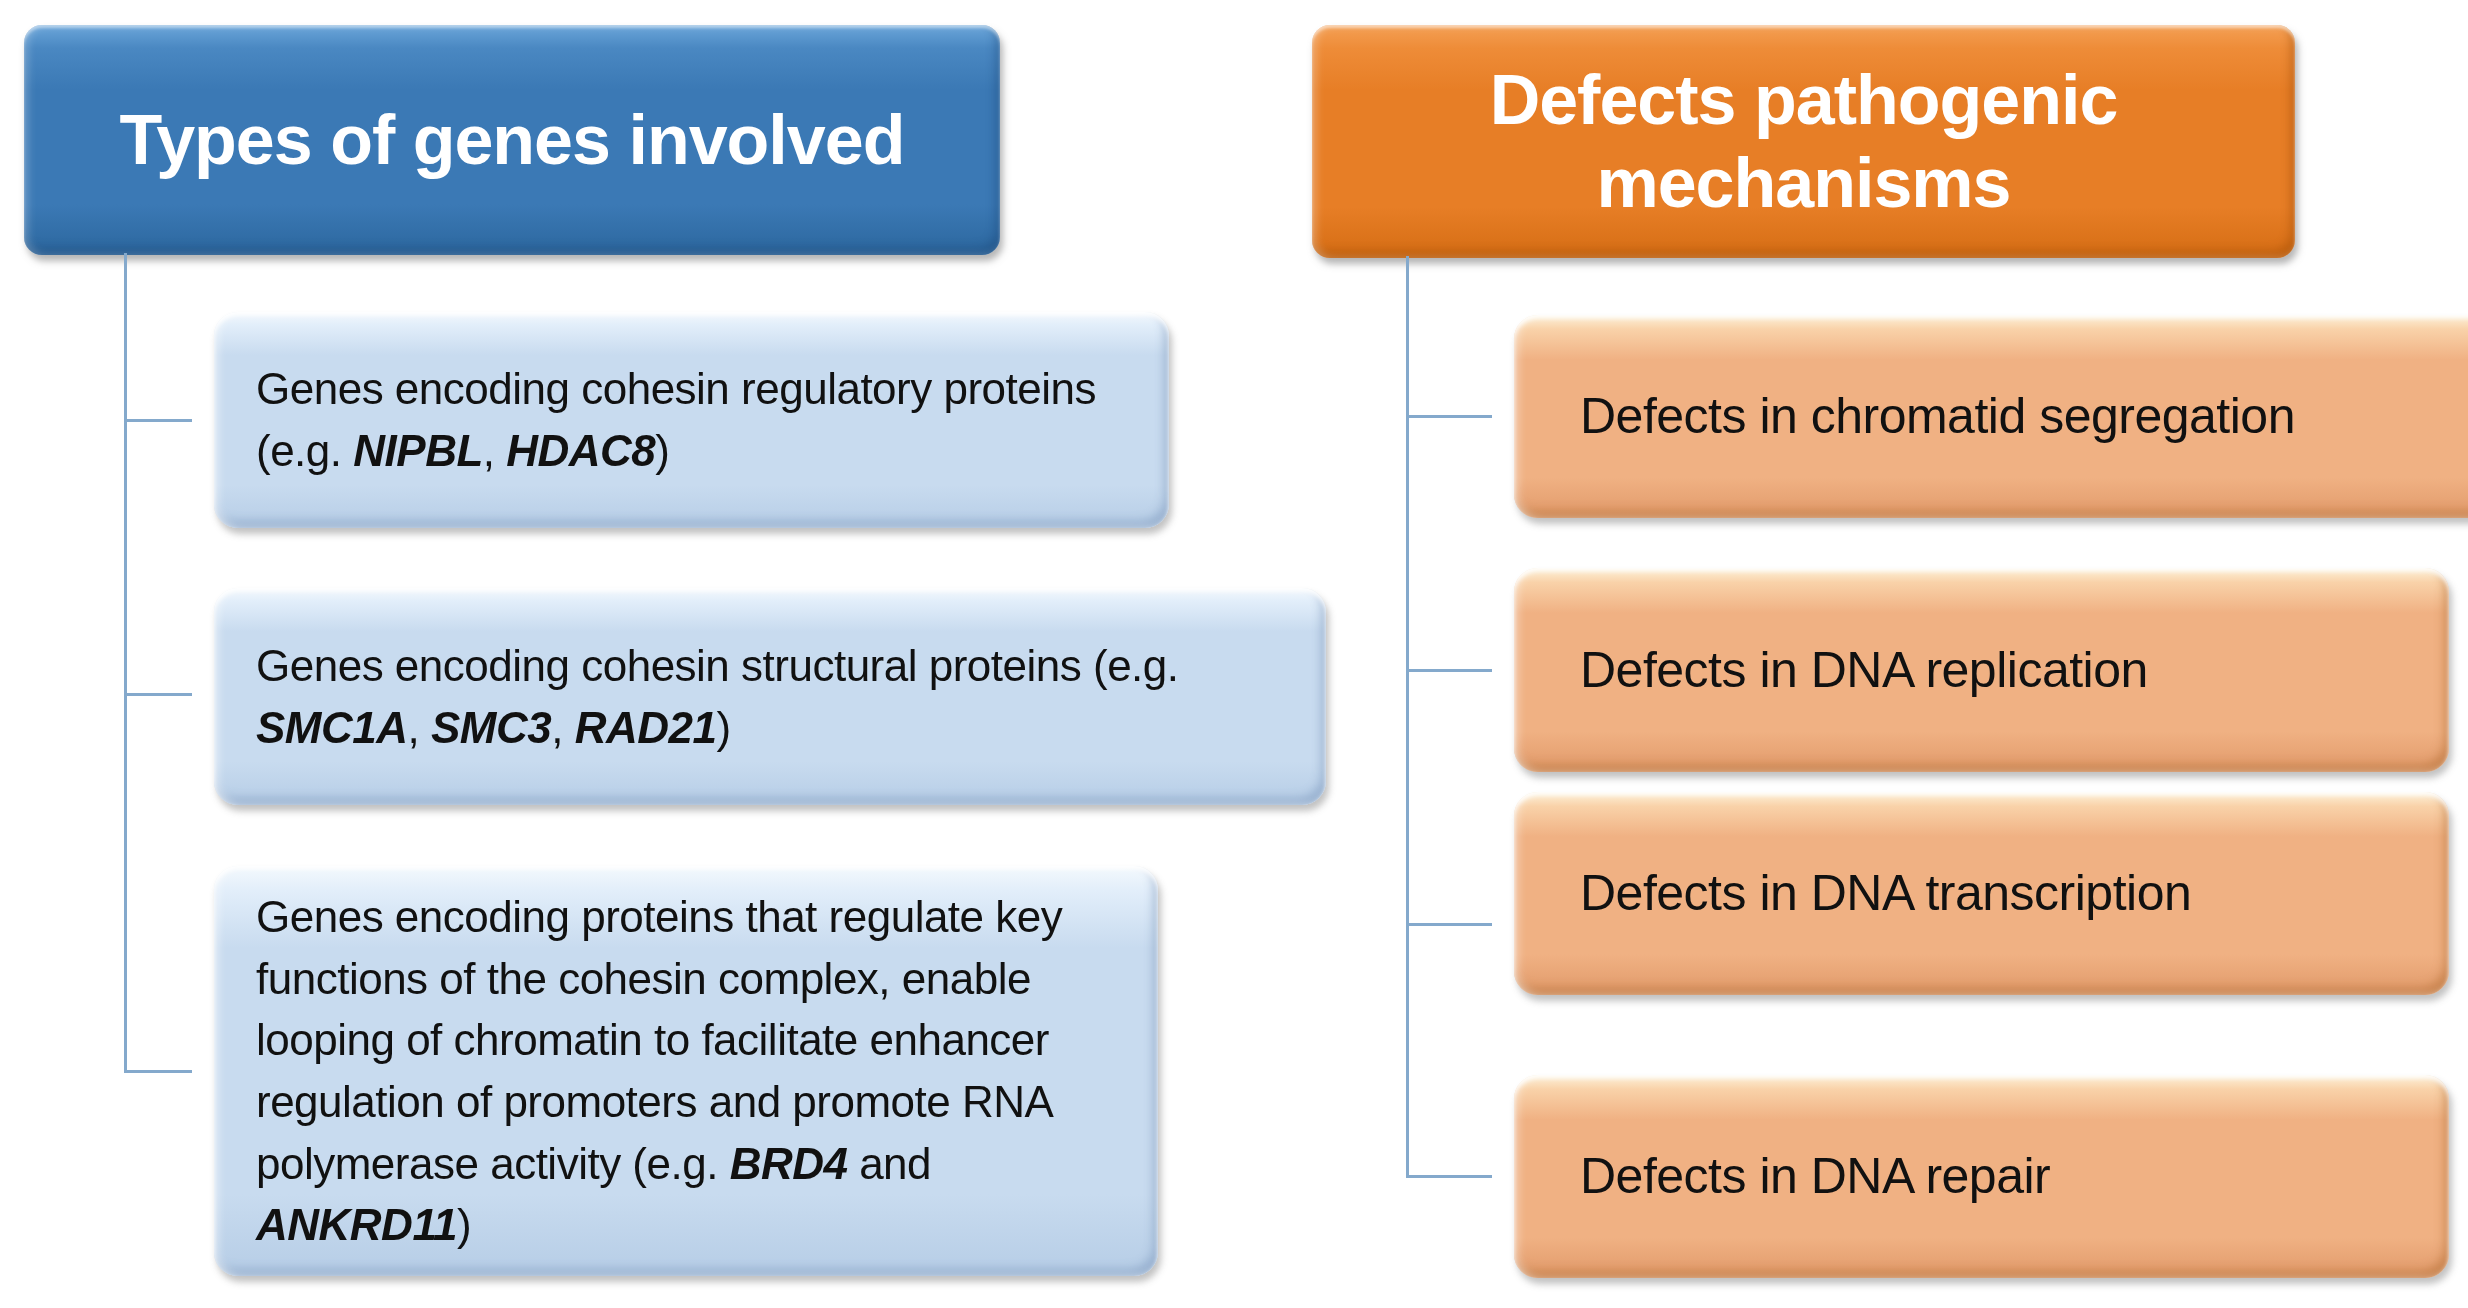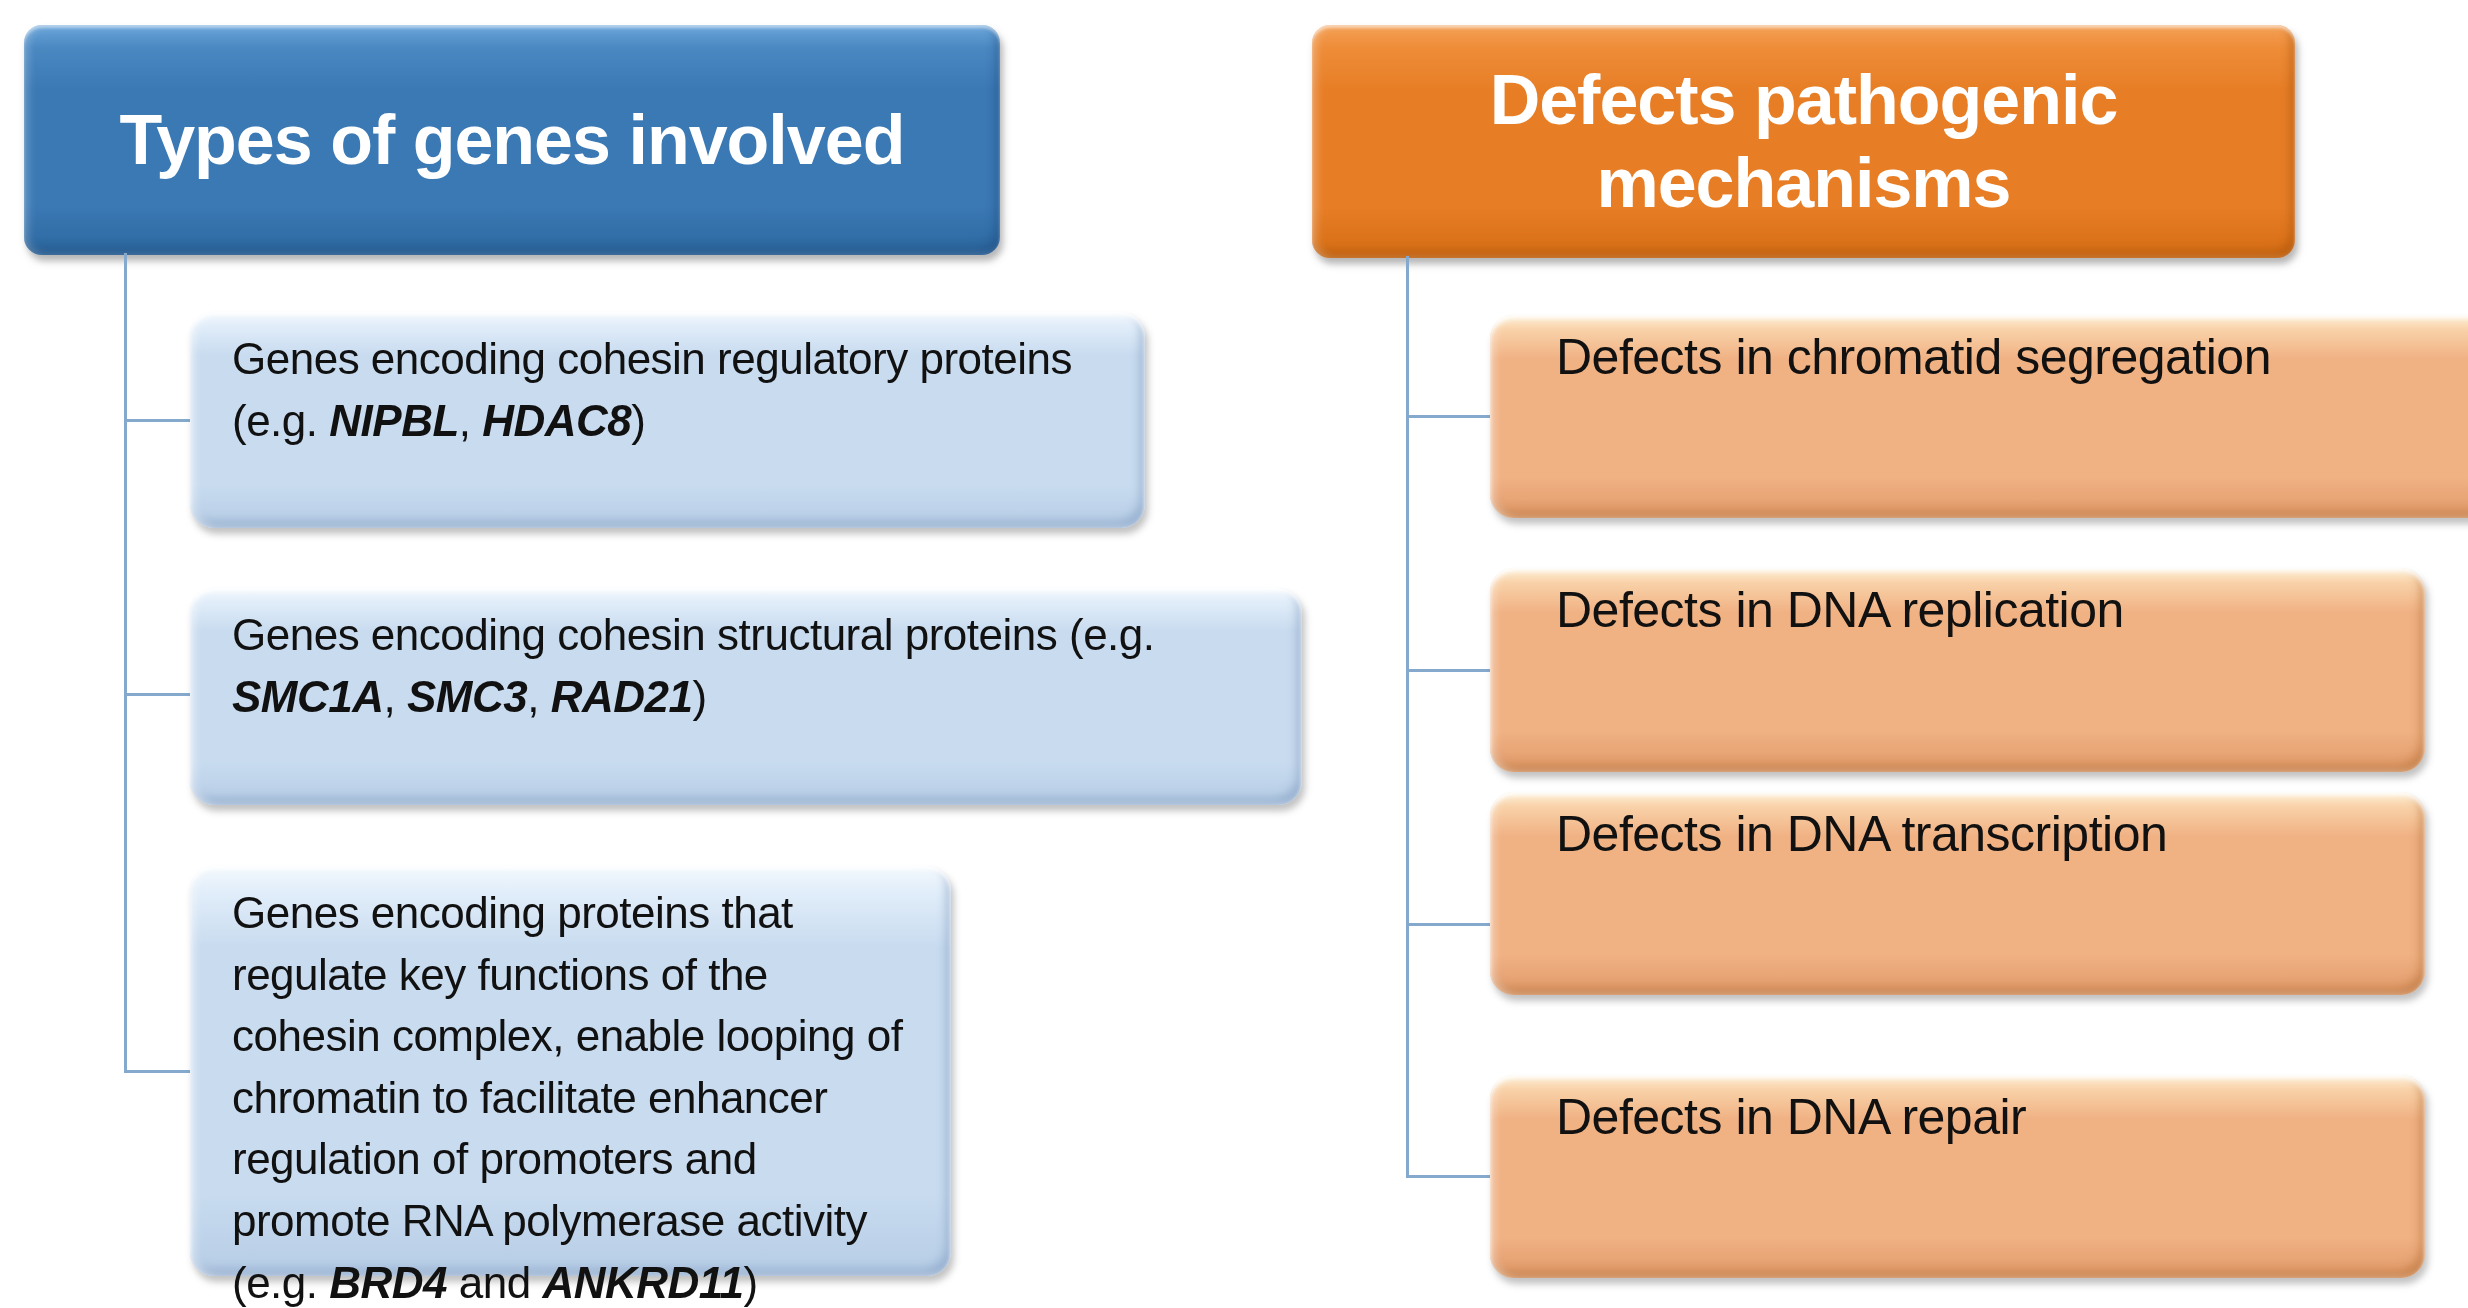--- a/index.html
+++ b/index.html
@@ -42,24 +42,25 @@
       var(--c-orange-header-mid,#e77e26) 78%,
       var(--c-orange-header-bottom,#d56d14) 100%);
     box-shadow: inset 0 3px 3px rgba(255,255,255,.5),
                 inset 4px 0 8px rgba(255,255,255,.3),
                 inset -5px -7px 10px rgba(150,70,0,.4),
                 3px 6px 7px rgba(110,110,110,.5);
   }
   
   .item{
     position:absolute;
-    display:flex;
+    display:flex;align-items:center;
     color:var(--c-item-text,#111111);
     border-radius:24px;
     box-sizing:border-box;
+    margin-left:24px;
   }
   .item.blue{
     background:linear-gradient(180deg,
       #f4f9fd 0%,
       var(--c-blue-item-top,#e2eefa) 6%,
       var(--c-blue-item-mid,#c8dbef) 20%,
       var(--c-blue-item-mid,#c8dbef) 80%,
       var(--c-blue-item-bottom,#b6cde6) 100%);
     box-shadow: inset 0 3px 4px rgba(255,255,255,.95),
                 inset 4px 0 8px rgba(255,255,255,.55),
@@ -98,21 +99,21 @@
     <div class="connector" style="left:124px;top:1070px;width:68px;height:3px;"></div>
 
     <div class="item blue" style="left:190px;top:312px;width:955px;height:216px;">
       <div class="box-text"><span>Genes encoding cohesin regulatory proteins (e.g. </span><span class="gene">NIPBL</span><span>, </span><span class="gene">HDAC8</span><span>)</span></div>
     </div>
 
     <div class="item blue" style="left:190px;top:588px;width:1112px;height:217px;">
       <div class="box-text"><span>Genes encoding cohesin structural proteins (e.g. </span><span class="gene">SMC1A</span><span>, </span><span class="gene">SMC3</span><span>, </span><span class="gene">RAD21</span><span>)</span></div>
     </div>
 
-    <div class="item blue" style="left:190px;top:866px;width:761px;height:410px;">
+    <div class="item blue" style="left:190px;top:866px;width:944px;height:410px;">
       <div class="box-text"><span>Genes encoding proteins that regulate key functions of the cohesin complex, enable looping of chromatin to facilitate enhancer regulation of promoters and promote RNA polymerase activity (e.g. </span><span class="gene">BRD4</span><span> and </span><span class="gene">ANKRD11</span><span>)</span></div>
     </div>
   </section>
 
   <section>
     <div class="header orange" style="left:1312px;top:25px;width:983px;height:233px;">Defects pathogenic mechanisms</div>
 
     <div class="connector" style="left:1406px;top:256px;width:3px;height:922px;"></div>
     <div class="connector" style="left:1406px;top:415px;width:86px;height:3px;"></div>
     <div class="connector" style="left:1406px;top:669px;width:86px;height:3px;"></div>

